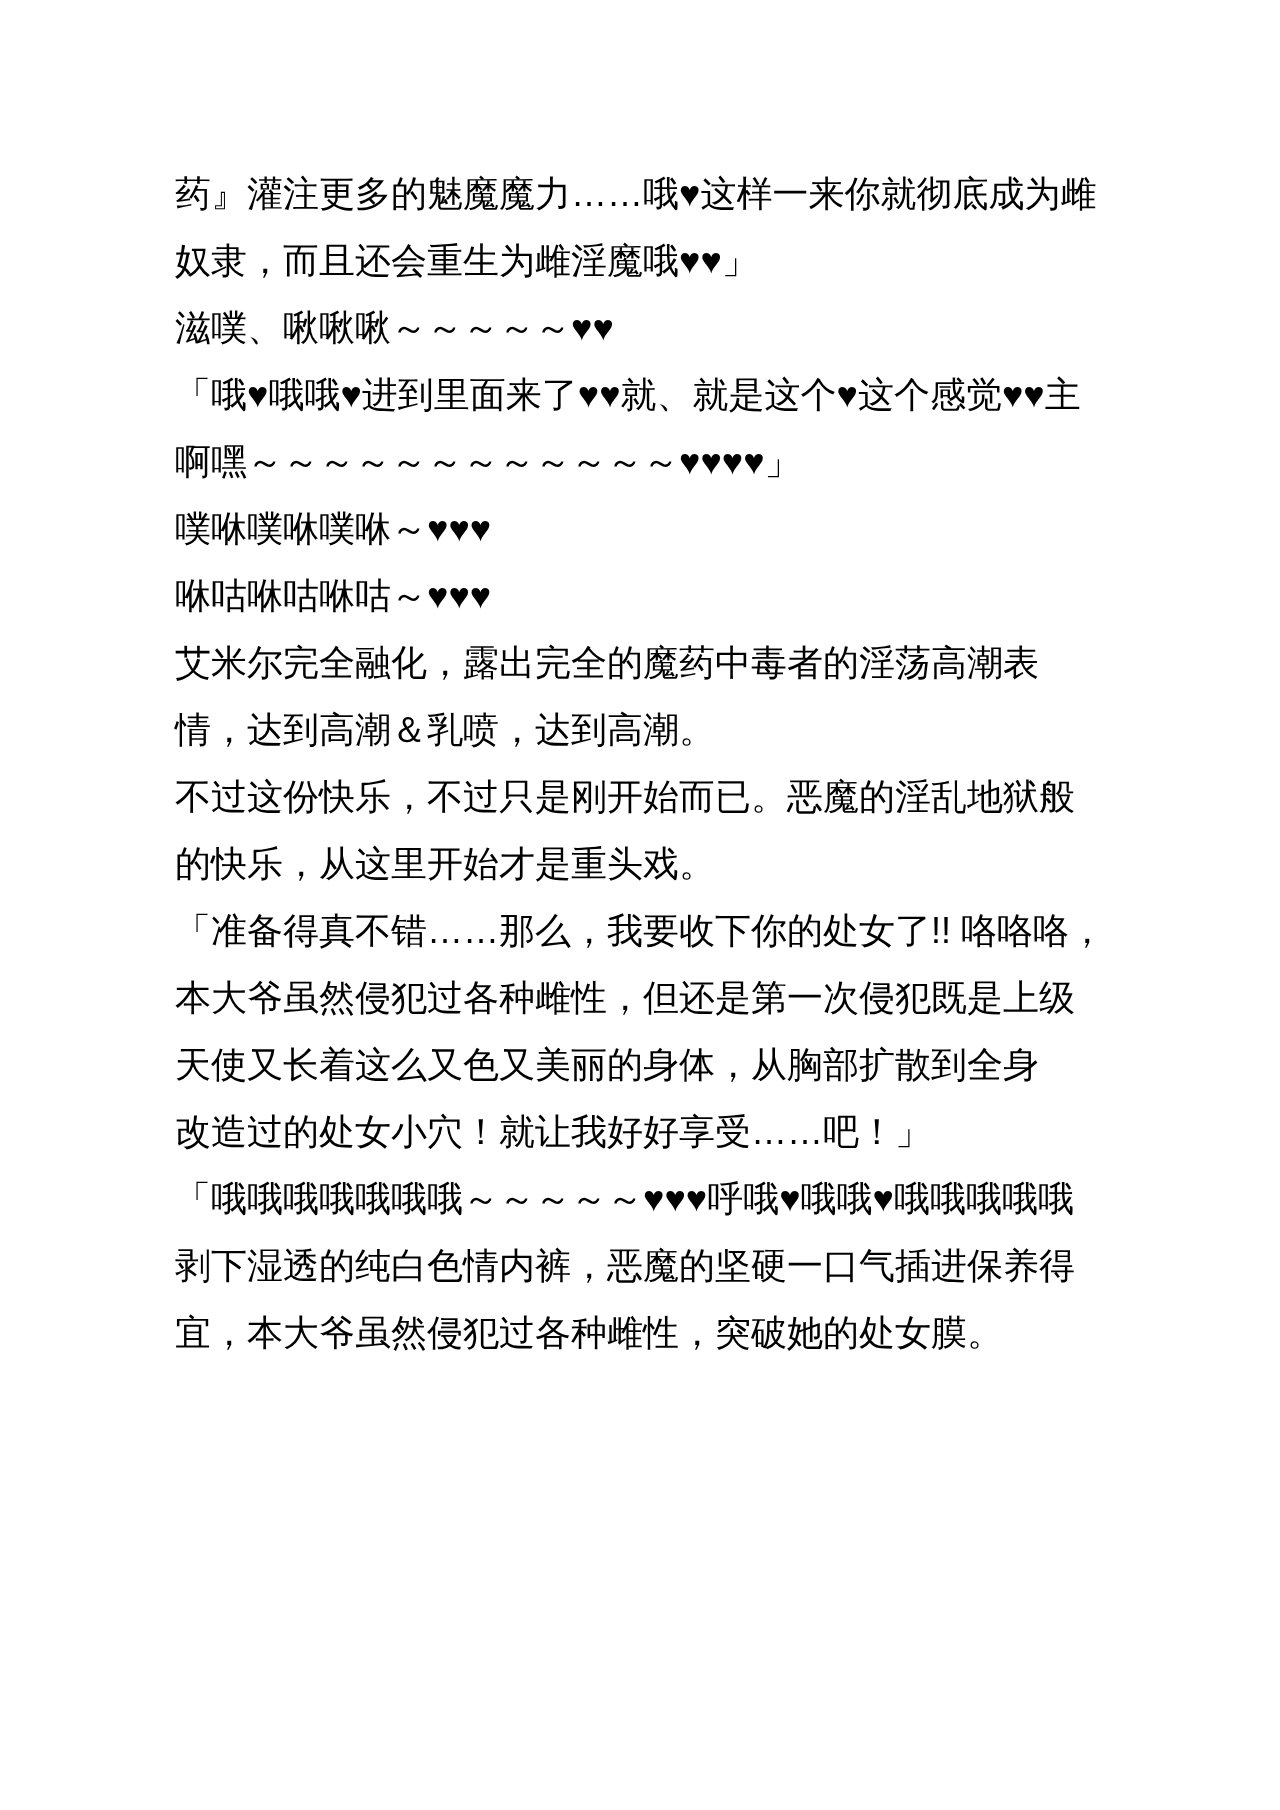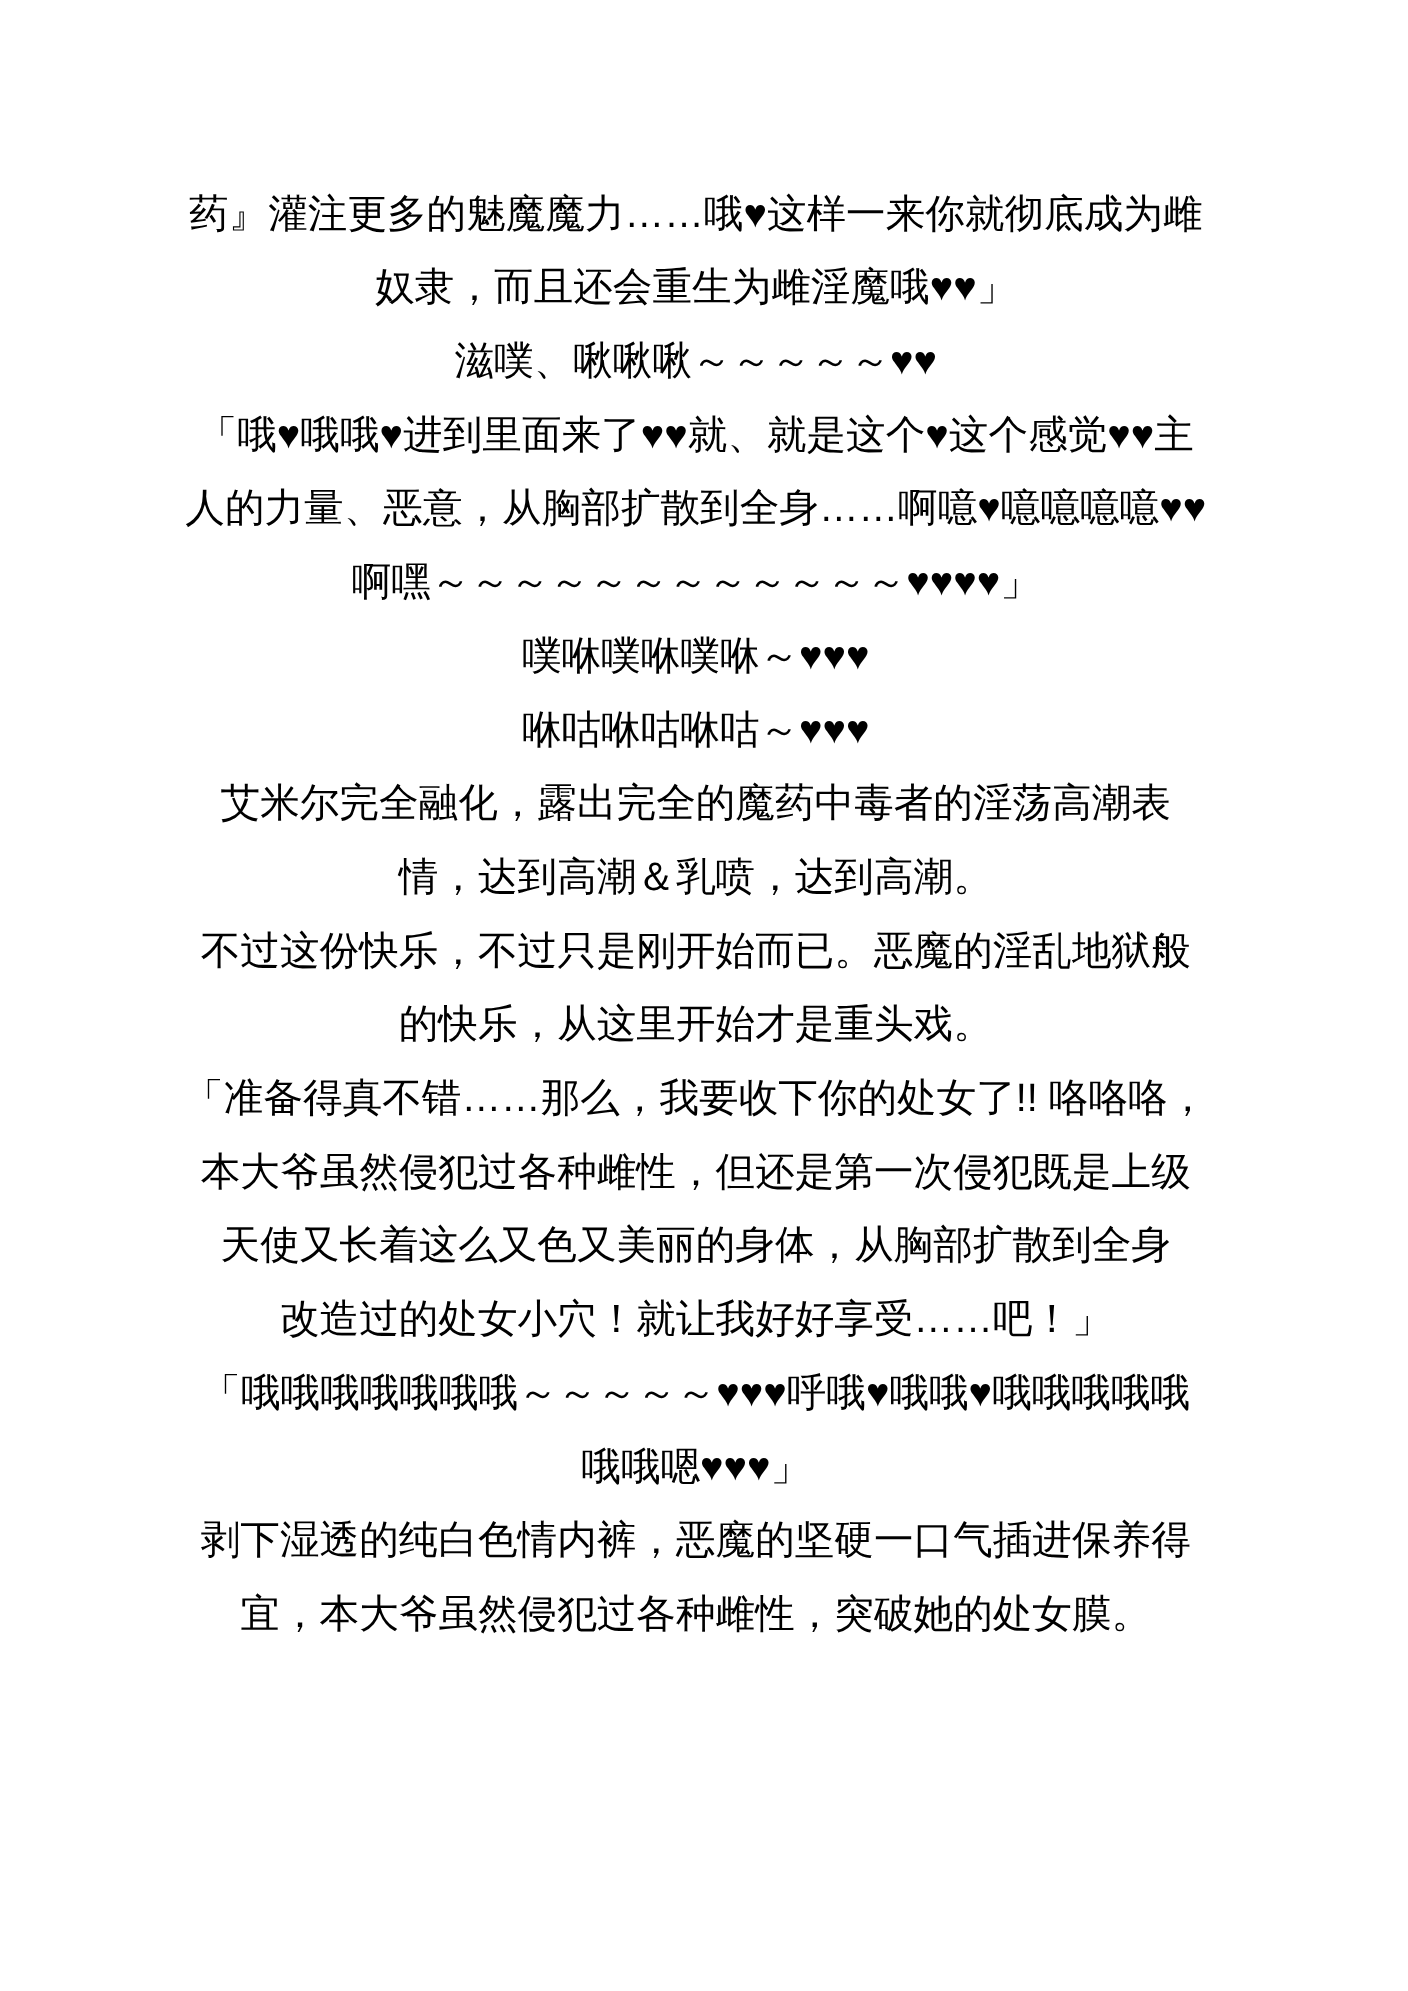--- a/index.html
+++ b/index.html
@@ -16,54 +16,51 @@
   .page {
     position: absolute;
     left: 0;
     top: 0;
     width: 1280px;
     height: 1810px;
     background: #ffffff;
   }
   .text-block {
     position: absolute;
-    left: 165px;
+    left: 175px;
     top: 160px;
     width: 935px;
-    text-align: center;
   }
   .text-line {
     font-family: "Liberation Sans", sans-serif;
     font-size: 36px;
     line-height: 67px;
     height: 67px;
     color: #000000;
     white-space: pre;
     letter-spacing: 0px;
   }
 </style>
 </head>
 <body>
 
 <div class="page">
   <div class="text-block">
     <div class="text-line">药』灌注更多的魅魔魔力……哦♥这样一来你就彻底成为雌</div>
     <div class="text-line">奴隶，而且还会重生为雌淫魔哦♥♥」</div>
     <div class="text-line">滋噗、啾啾啾～～～～～♥♥</div>
     <div class="text-line">「哦♥哦哦♥进到里面来了♥♥就、就是这个♥这个感觉♥♥主</div>
-    <div class="text-line">人的力量、恶意，从胸部扩散到全身……啊噫♥噫噫噫噫♥♥</div>
     <div class="text-line">啊嘿～～～～～～～～～～～～♥♥♥♥」</div>
     <div class="text-line">噗咻噗咻噗咻～♥♥♥</div>
     <div class="text-line">咻咕咻咕咻咕～♥♥♥</div>
     <div class="text-line">艾米尔完全融化，露出完全的魔药中毒者的淫荡高潮表</div>
     <div class="text-line">情，达到高潮＆乳喷，达到高潮。</div>
     <div class="text-line">不过这份快乐，不过只是刚开始而已。恶魔的淫乱地狱般</div>
     <div class="text-line">的快乐，从这里开始才是重头戏。</div>
     <div class="text-line">「准备得真不错……那么，我要收下你的处女了!! 咯咯咯，</div>
     <div class="text-line">本大爷虽然侵犯过各种雌性，但还是第一次侵犯既是上级</div>
     <div class="text-line">天使又长着这么又色又美丽的身体，从胸部扩散到全身</div>
     <div class="text-line">改造过的处女小穴！就让我好好享受……吧！」</div>
     <div class="text-line">「哦哦哦哦哦哦哦～～～～～♥♥♥呼哦♥哦哦♥哦哦哦哦哦</div>
-    <div class="text-line">哦哦嗯♥♥♥」</div>
     <div class="text-line">剥下湿透的纯白色情内裤，恶魔的坚硬一口气插进保养得</div>
     <div class="text-line">宜，本大爷虽然侵犯过各种雌性，突破她的处女膜。</div>
   </div>
 </div>
 
 </body></html>

